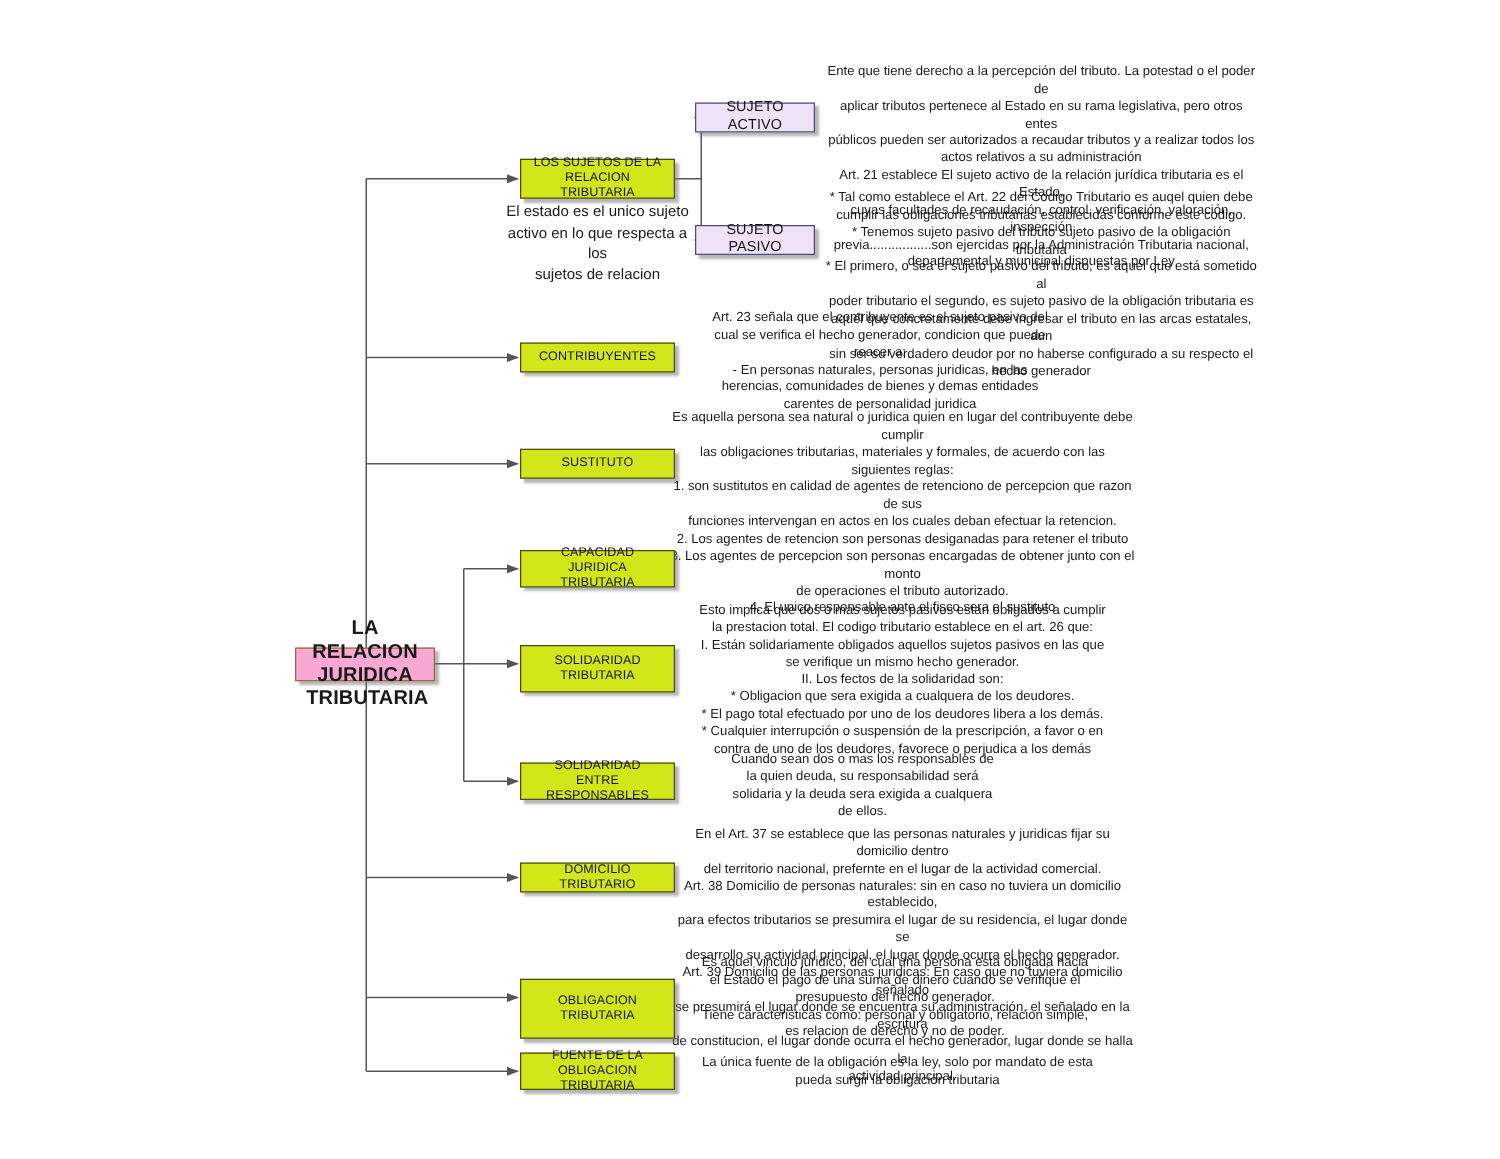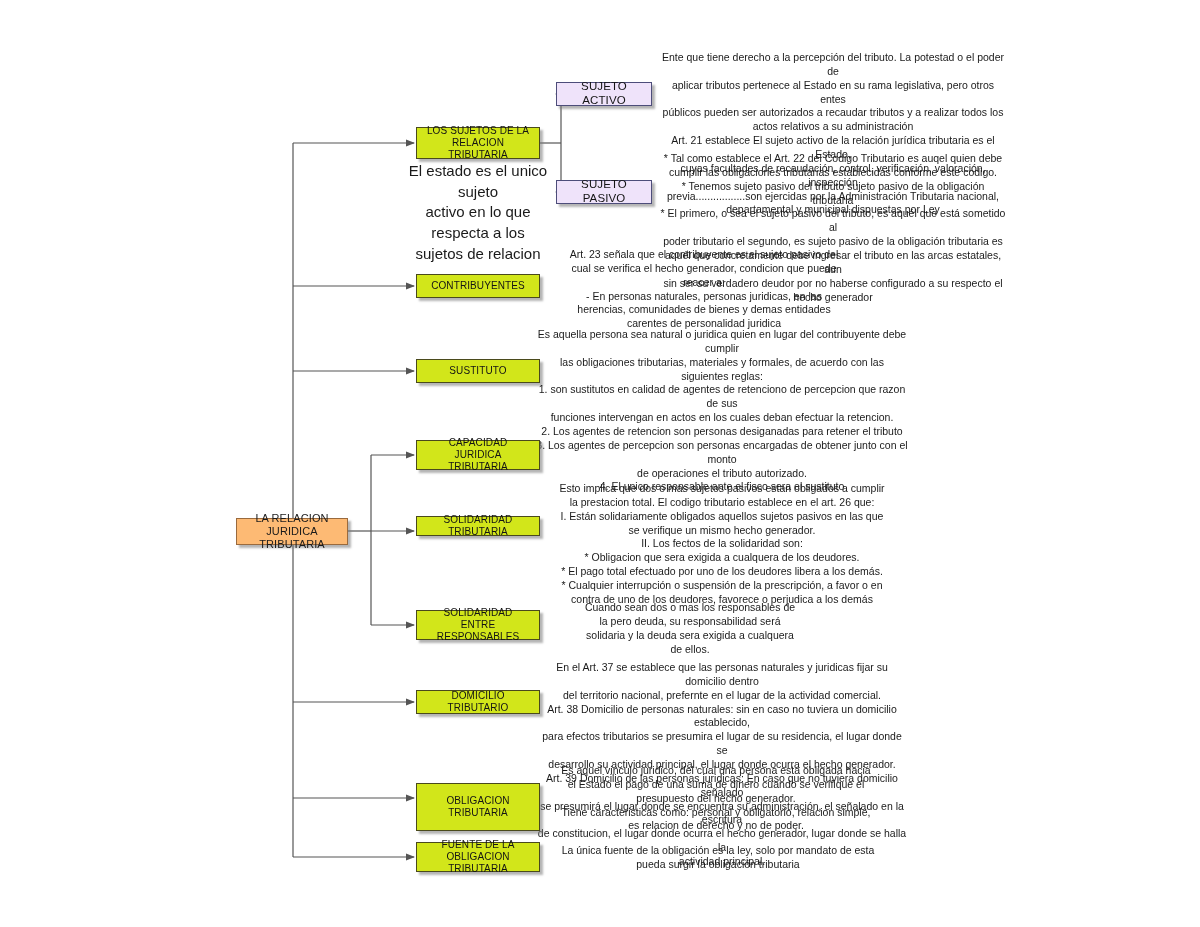--- a/index.html
+++ b/index.html
@@ -36,24 +36,25 @@
     align-items: center;
     justify-content: center;
     text-align: center;
     line-height: 1.18;
     letter-spacing: .1px;
     box-shadow: 3px 3px 2px rgba(120,120,120,.55);
     padding: 2px 8px;
   }
   .node span { display: block; width: 100%; }
   .node-root {
-    background: #fdba74;
+    background: #f9a8d4;
     border-color: #9a6a3d;
-    font-size: 11px;
+    font-size: 16px;
     color: #1a1a1a;
+    font-weight: bold;
   }
   .node-green {
     background: #d2e61a;
     border-color: #4a4a1c;
     font-size: 10px;
     color: #141414;
   }
   .node-lilac {
     background: #efe3fa;
     border-color: #4d4d7a;
@@ -67,21 +68,21 @@
     text-align: center;
     font-size: 10.5px;
     line-height: 1.32;
     color: #1a1a1a;
     white-space: pre-line;
   }
   .subnote {
     position: absolute;
     box-sizing: border-box;
     text-align: center;
-    font-size: 15px;
+    font-size: 12px;
     line-height: 1.38;
     color: #1a1a1a;
     white-space: pre-line;
   }
 </style>
 </head>
 <body>
 
 <div id="canvas">
 
@@ -179,40 +180,40 @@
 2. Los agentes de retencion son personas desiganadas para retener el tributo
 3. Los agentes de percepcion son personas encargadas de obtener junto con el monto
 de operaciones el tributo autorizado.
 4. El unico responsable ante el fisco sera el sustituto</div>
 
   <div class="node node-green" style="left:416px; top:440px; width:124px; height:30px;">
     <span>CAPACIDAD JURIDICA
 TRIBUTARIA</span>
   </div>
 
-  <div class="node node-green" style="left:416px; top:516px; width:124px; height:20px;">
+  <div class="node node-green" style="left:416px; top:516px; width:124px; height:38px;">
     <span>SOLIDARIDAD
 TRIBUTARIA</span>
   </div>
   <div class="note" style="left:536px; top:482px; width:372px;">Esto implica que dos o mas sujetos pasivos estan obligados a cumplir
 la prestacion total. El codigo tributario establece en el art. 26 que:
 I. Están solidariamente obligados aquellos sujetos pasivos en las que
 se verifique un mismo hecho generador.
 II. Los fectos de la solidaridad son:
 * Obligacion que sera exigida a cualquera de los deudores.
 * El pago total efectuado por uno de los deudores libera a los demás.
 * Cualquier interrupción o suspensión de la prescripción, a favor o en
 contra de uno de los deudores, favorece o perjudica a los demás</div>
 
   <div class="node node-green" style="left:416px; top:610px; width:124px; height:30px;">
     <span>SOLIDARIDAD ENTRE
 RESPONSABLES</span>
   </div>
   <div class="note" style="left:540px; top:601px; width:300px;">Cuando sean dos o mas los responsables de
-la pero deuda, su responsabilidad será
+la quien deuda, su responsabilidad será
 solidaria y la deuda sera exigida a cualquera
 de ellos.</div>
 
   <div class="node node-green" style="left:416px; top:690px; width:124px; height:24px;">
     <span>DOMICILIO TRIBUTARIO</span>
   </div>
   <div class="note" style="left:536px; top:661px; width:372px;">En el Art. 37 se establece que las personas naturales y juridicas fijar su domicilio dentro
 del territorio nacional, prefernte en el lugar de la actividad comercial.
 Art. 38 Domicilio de personas naturales: sin en caso no tuviera un domicilio establecido,
 para efectos tributarios se presumira el lugar de su residencia, el lugar donde se

